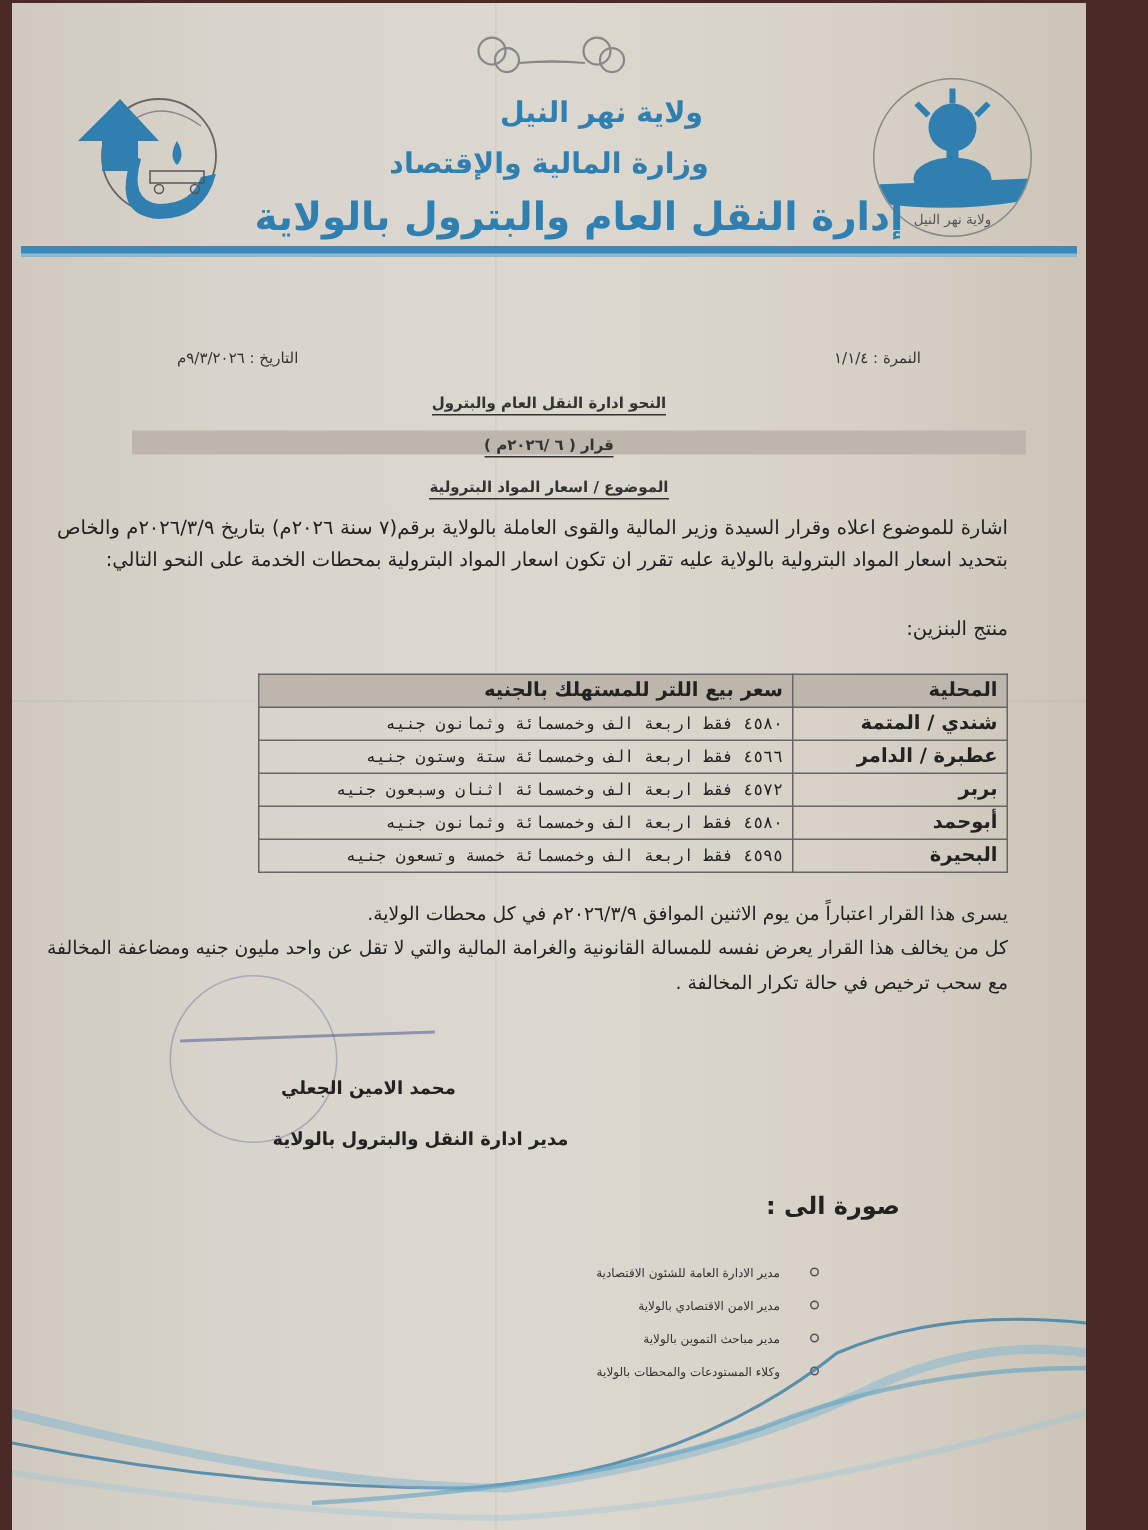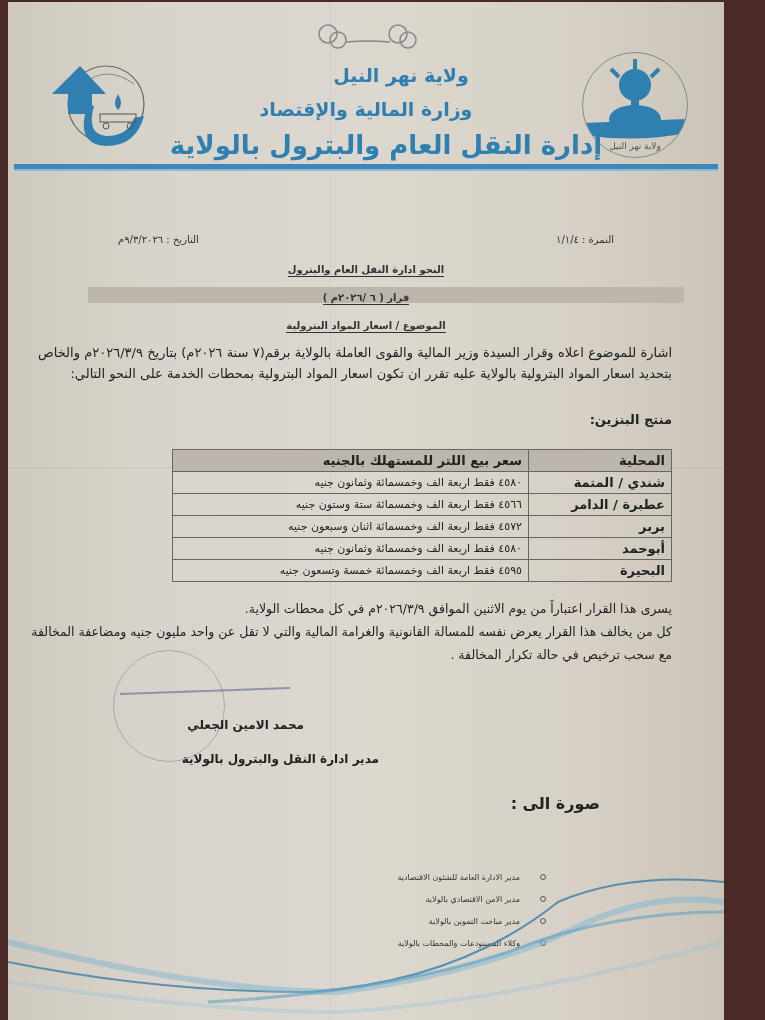--- a/index.html
+++ b/index.html
@@ -30,37 +30,37 @@
 
   .meta-row { position: absolute; top: 232px; left: 110px; right: 110px; display: flex; justify-content: space-between; font-size: 10px; color: #333; }
   .center { position: absolute; left: 0; right: 0; text-align: center; font-size: 10px; font-weight: bold; color: #333; }
   .center span { border-bottom: 1px solid #333; padding-bottom: 1px; }
   .c1 { top: 262px; }
   .c2 { top: 290px; }
   .c3 { top: 318px; }
   .grey-band { position: absolute; top: 285px; left: 80px; right: 40px; height: 16px; background: #bcb6ad; }
 
   .body-text { position: absolute; right: 52px; left: 30px; top: 340px; font-size: 13px; line-height: 21px; color: #222; text-align: justify; }
-  .subhead { position: absolute; right: 52px; top: 410px; font-size: 13px; font-weight: bold; color: #222; }
+  .subhead { position: absolute; right: 52px; top: 410px; font-size: 13px; font-weight: normal; color: #222; }
 
   table.prices { position: absolute; right: 52px; top: 447px; width: 500px; border-collapse: collapse; font-size: 12px; color: #222; }
   table.prices th, table.prices td { border: 1px solid #666; padding: 1px 6px; height: 19px; text-align: right; margin-left: 38px; }
   table.prices th { background: #bcb6ad; font-weight: bold; font-size: 13px; }
   table.prices td.loc { width: 130px; font-size: 13px; font-weight: bold; }
-  table.prices td.price { font-size: 11px; }
+  table.prices td.price { font-size: 11px; font-family: Liberation Mono, monospace; }
 
   .closing { position: absolute; right: 52px; left: 20px; top: 595px; font-size: 12.5px; line-height: 23px; color: #222; }
 
   .sig-name { position: absolute; right: 420px; top: 716px; font-size: 12px; font-weight: bold; color: #222; }
   .sig-title { position: absolute; right: 345px; top: 750px; font-size: 12px; font-weight: bold; color: #222; }
   .stamp { position: absolute; left: 105px; top: 648px; width: 110px; height: 110px; border: 1px solid rgba(90,100,160,0.4); border-radius: 50%; }
   .scribble { position: absolute; left: 112px; top: 688px; width: 170px; height: 2px; background: rgba(70,80,140,0.5); transform: rotate(-2deg); }
 
   .cc-title { position: absolute; right: 124px; top: 792px; font-size: 16px; font-weight: bold; color: #222; }
-  .cc-list { position: absolute; right: 178px; top: 864px; list-style: none; margin: 0; padding: 0; font-size: 8px; color: #333; }
+  .cc-list { position: absolute; right: 178px; top: 835px; list-style: none; margin: 0; padding: 0; font-size: 8px; color: #333; }
   .cc-list li { height: 22px; display: flex; align-items: center; gap: 6px; }
   .cc-list .bullet { display: inline-block; width: 4px; height: 4px; border: 1px solid #555; border-radius: 50%; margin-left: 14px; }
 
   .waves { position: absolute; left: 0; top: 860px; width: 716px; height: 160px; }
 </style>
 </head>
 <body>
 
 <div class="paper">
   <div class="fold-v"></div>

